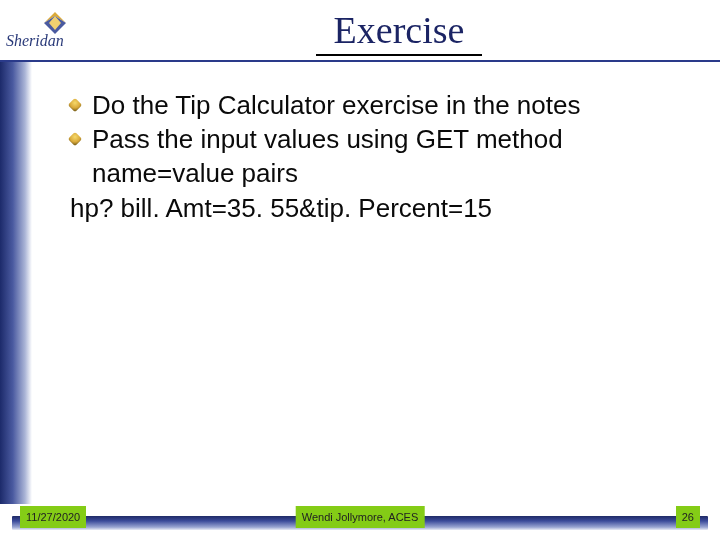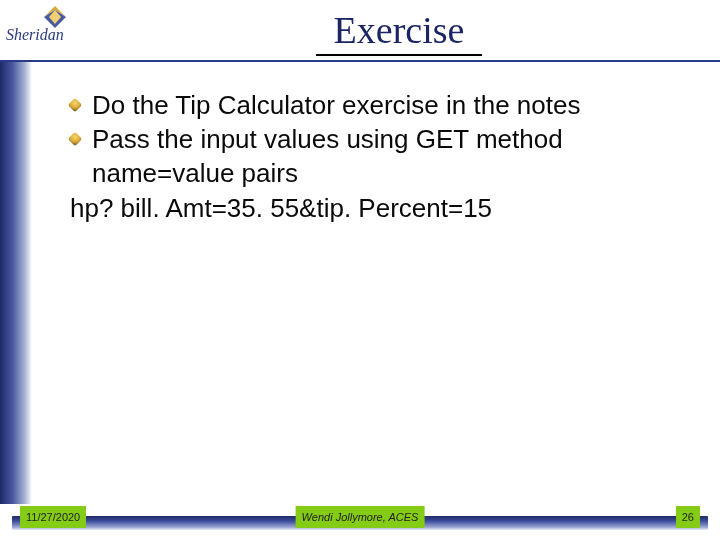--- a/index.html
+++ b/index.html
@@ -6,21 +6,21 @@
   body {
     width: 720px;
     height: 540px;
     background: #fff;
     font-family: Verdana, Geneva, sans-serif;
     position: relative;
     overflow: hidden;
   }
   .header {
     display: flex;
-    align-items: flex-start;
+    align-items: center;
     padding: 6px 18px 4px 0;
     border-bottom: 2px solid #2a3a8a;
   }
   .logo {
     display: flex;
     flex-direction: column;
     align-items: flex-start;
     margin-left: 6px;
     width: 90px;
   }
@@ -112,21 +112,21 @@
     color: #222;
     z-index: 1;
     background: #84cc16;
     padding: 0 6px;
     top: 0;
     height: 22px;
     display: flex;
     align-items: center;
   }
   .ft-left { left: 20px; }
-  .ft-center { left: 50%; transform: translateX(-50%); font-style: italic; }
+  .ft-center { left: 50%; transform: translateX(-50%); }
   .ft-right { right: 20px; }
 </style>
 </head>
 <body>
 
 <div class="header">
   <div class="logo">
     <div class="logo-mark">
       <svg width="22" height="22" viewBox="0 0 22 22">
         <polygon points="11,0 22,11 11,4 0,11" fill="#d9a93a"></polygon>

